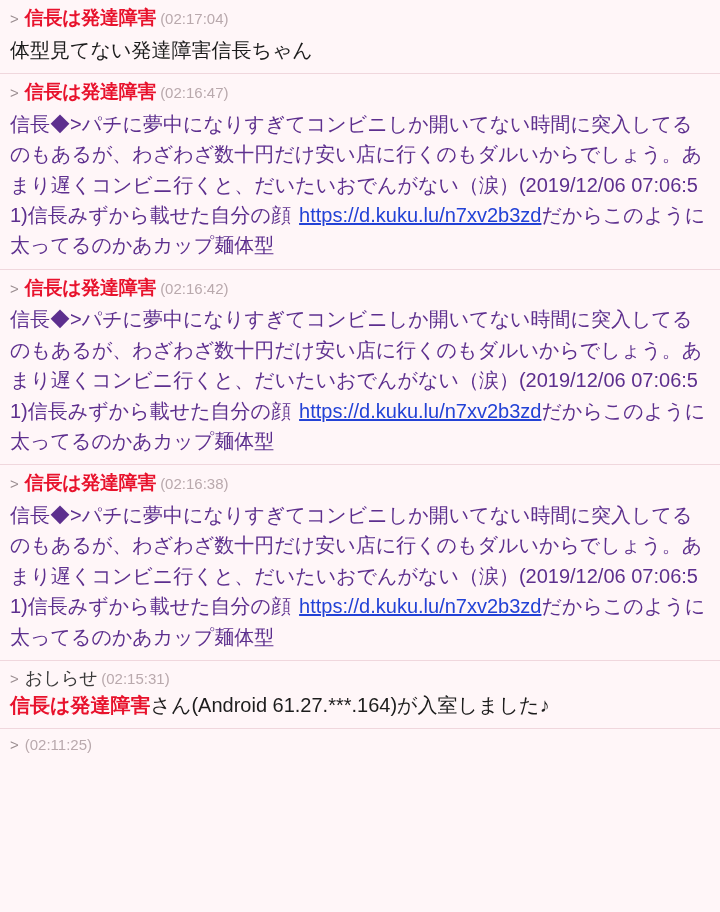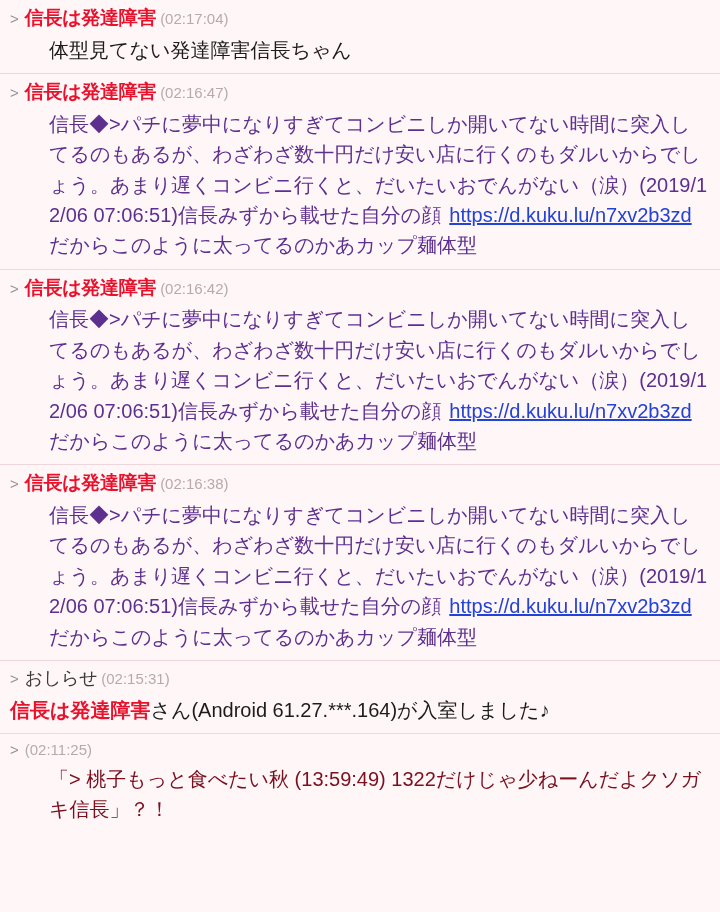--- a/index.html
+++ b/index.html
@@ -54,40 +54,38 @@
   .time {
     color: #b9a9ad;
     font-size: 15px;
   }
   .body {
     margin-top: 4px;
     font-size: 20px;
     line-height: 1.52;
     color: #1c1c1c;
     word-break: break-all;
-    margin-left: 39px;
   }
   .body.purple {
     color: #5d2f8e;
   }
   .body.darkred {
     color: #7a0f1e;
   }
   .link {
     color: #2342d6;
     text-decoration: underline;
     word-break: break-all;
     padding-left: 8px;
   }
   .inline-name-red {
     color: #e8122c;
     font-weight: bold;
   }
   .sys-body {
-    margin-top: 5px;
     font-size: 20px;
     line-height: 1.5;
     color: #1c1c1c;
   }
 </style>
 </head>
 <body>
 
 <div class="chat-log">
 
@@ -134,16 +132,15 @@
       <span class="time">(02:15:31)</span>
     </div>
     <div class="sys-body"><span class="inline-name-red">信長は発達障害</span><span>さん(Android 61.27.***.164)が入室しました♪</span></div>
   </div>
 
   <div class="post">
     <div class="post-head">
       <span class="gt">&gt;</span>
       <span class="time">(02:11:25)</span>
     </div>
-    <div class="body darkred">「&gt; 桃子もっと食べたい秋 (13:59:49) 1322だけじゃ少ねーんだよクソガキ信長」？！</div>
   </div>
 
 </div>
 
 </body></html>

